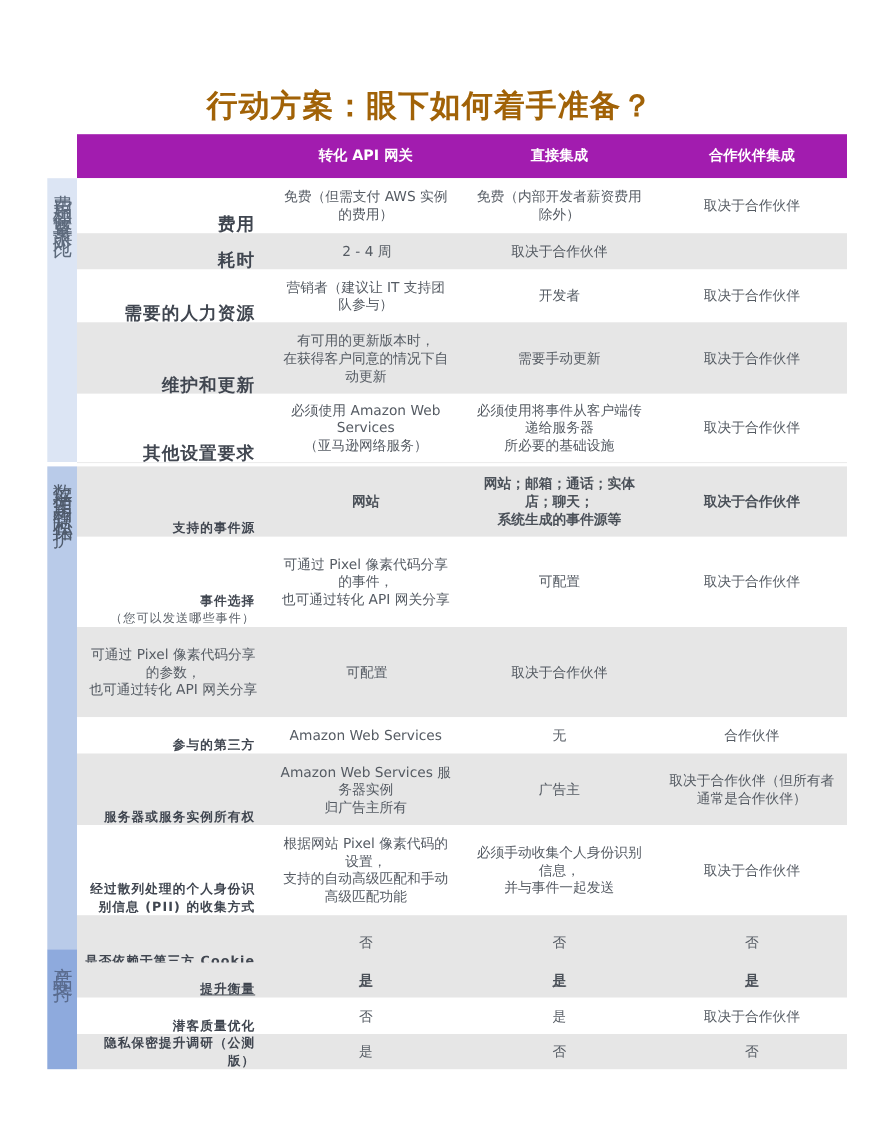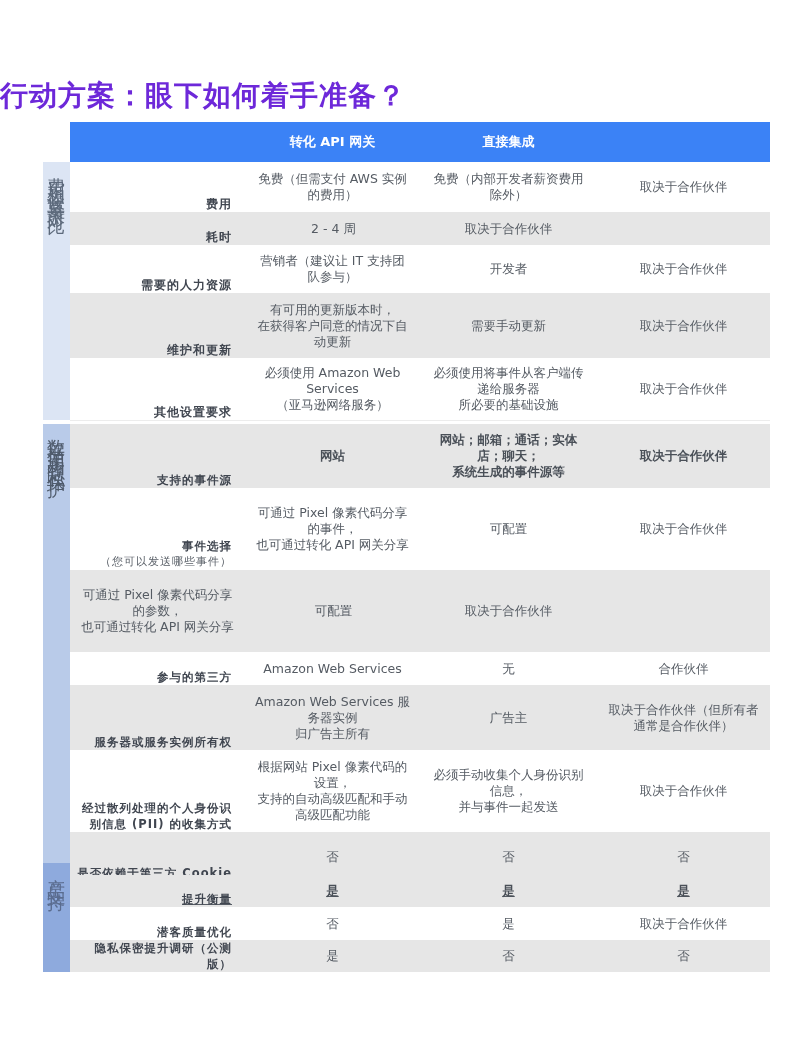--- a/index.html
+++ b/index.html
@@ -4,26 +4,26 @@
   <style>
     html, body { margin: 0; padding: 0; }
     body {
       width: 800px; height: 1039px; position: relative; overflow: hidden;
       background: #ffffff;
       font-family: "DejaVu Sans", "Liberation Sans", sans-serif;
       color: #555b63;
     }
     .title {
       position: absolute; left: 0; width: 782px; top: 76px; height: 40px;
-      font-size: 28px; font-weight: bold; color: #6d28d9;
+      text-align: center; font-size: 28px; font-weight: bold; color: #a16207;
       letter-spacing: 1px; line-height: 40px;
     }
     .header {
       position: absolute; left: 70px; top: 122px; width: 700px; height: 40px;
-      background: #3b82f6; color: #ffffff; font-weight: bold; font-size: 13px;
+      background: #a21caf; color: #ffffff; font-weight: bold; font-size: 13px;
     }
     .header .hc {
       position: absolute; top: 0; height: 40px; line-height: 40px; text-align: center;
     }
     .side {
       position: absolute; left: 43px; width: 27px;
       display: flex; justify-content: center;
     }
     .side span {
       writing-mode: vertical-rl; text-orientation: upright;
@@ -45,35 +45,36 @@
     .cell {
       display: flex; align-items: center; justify-content: center;
       text-align: center; white-space: pre-line; font-size: 12.5px; line-height: 16px;
       padding: 0 6px; box-sizing: border-box; color: #555b63;
     }
     .lbl {
       width: 175px; justify-content: flex-end; text-align: right;
       padding-right: 13px; flex-direction: column; align-items: flex-end;
       font-weight: bold; font-size: 11.5px; color: #404650; letter-spacing: 1px;
     }
-    .lbl.big { font-size: 12px; }
+    .lbl.big { font-size: 16px; }
     .lbl .sub { font-weight: normal; color: #5a6068; font-size: 11px; }
     .c1 { width: 175px; }
     .c2 { width: 177px; }
     .c3 { width: 173px; }
     .bold .c1, .bold .c2, .bold .c3 { font-weight: bold; color: #4a5058; }
   </style>
 </head>
 <body>
 
 <div class="title">行动方案：眼下如何着手准备？</div>
 
 <div class="header">
   <div class="hc" style="left:175px;width:175px;">转化 API 网关</div>
   <div class="hc" style="left:350px;width:177px;">直接集成</div>
+  <div class="hc" style="left:527px;width:173px;">合作伙伴集成</div>
 </div>
 
 <div class="side s1">
     <span>费用和设置要求对比</span>
   </div>
 <div class="side s2">
     <span>数据使用和隐私保护</span>
   </div>
 <div class="side s3">
     <span>产品支持</span>

